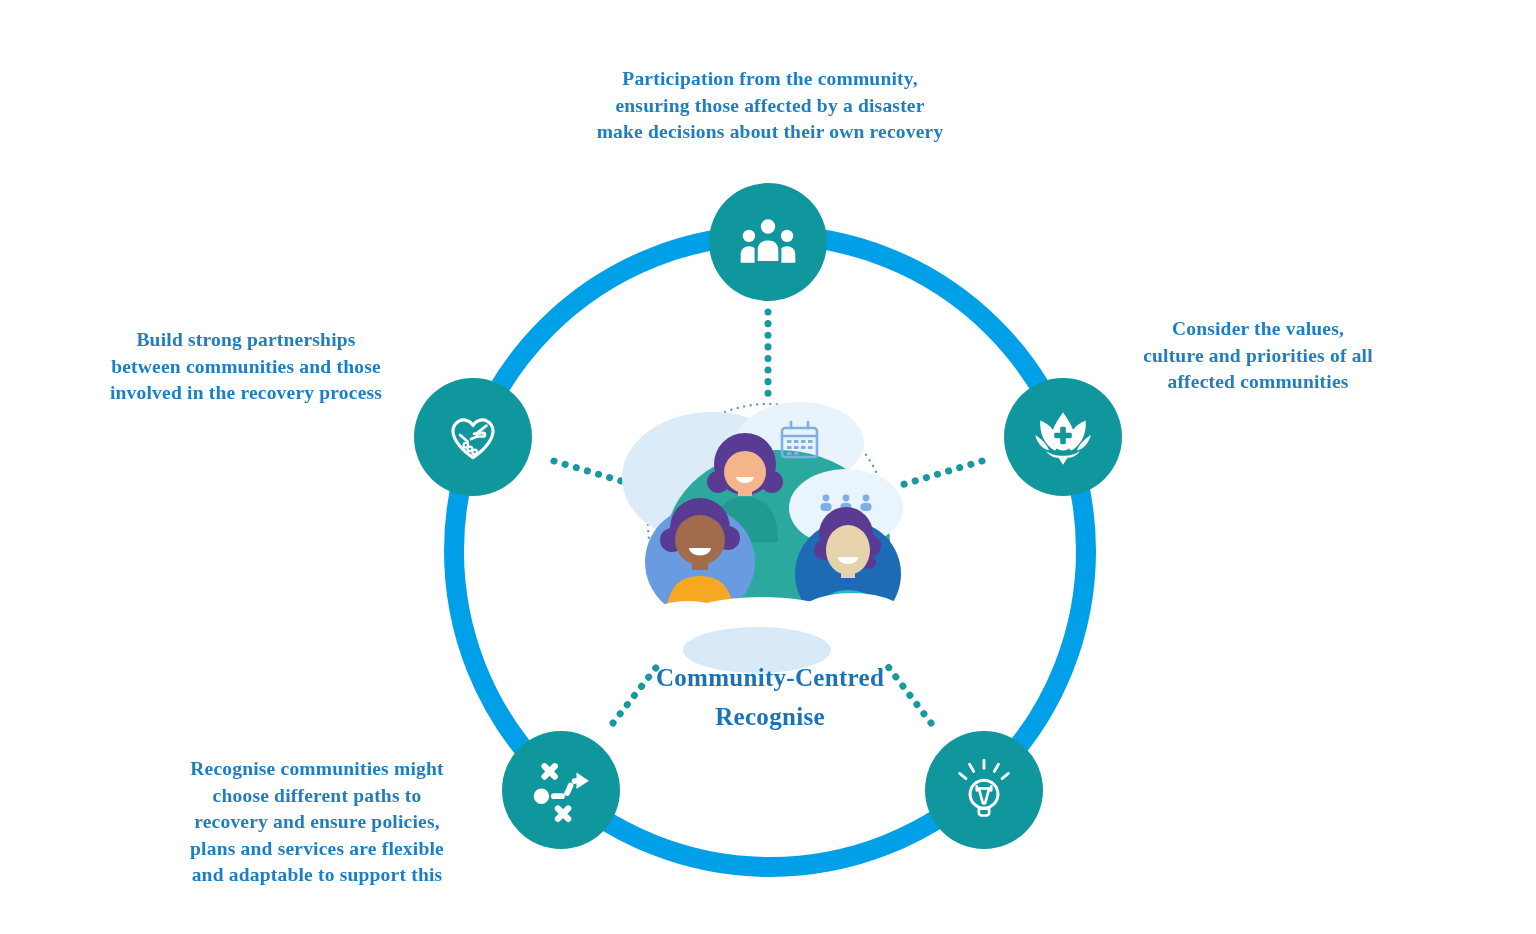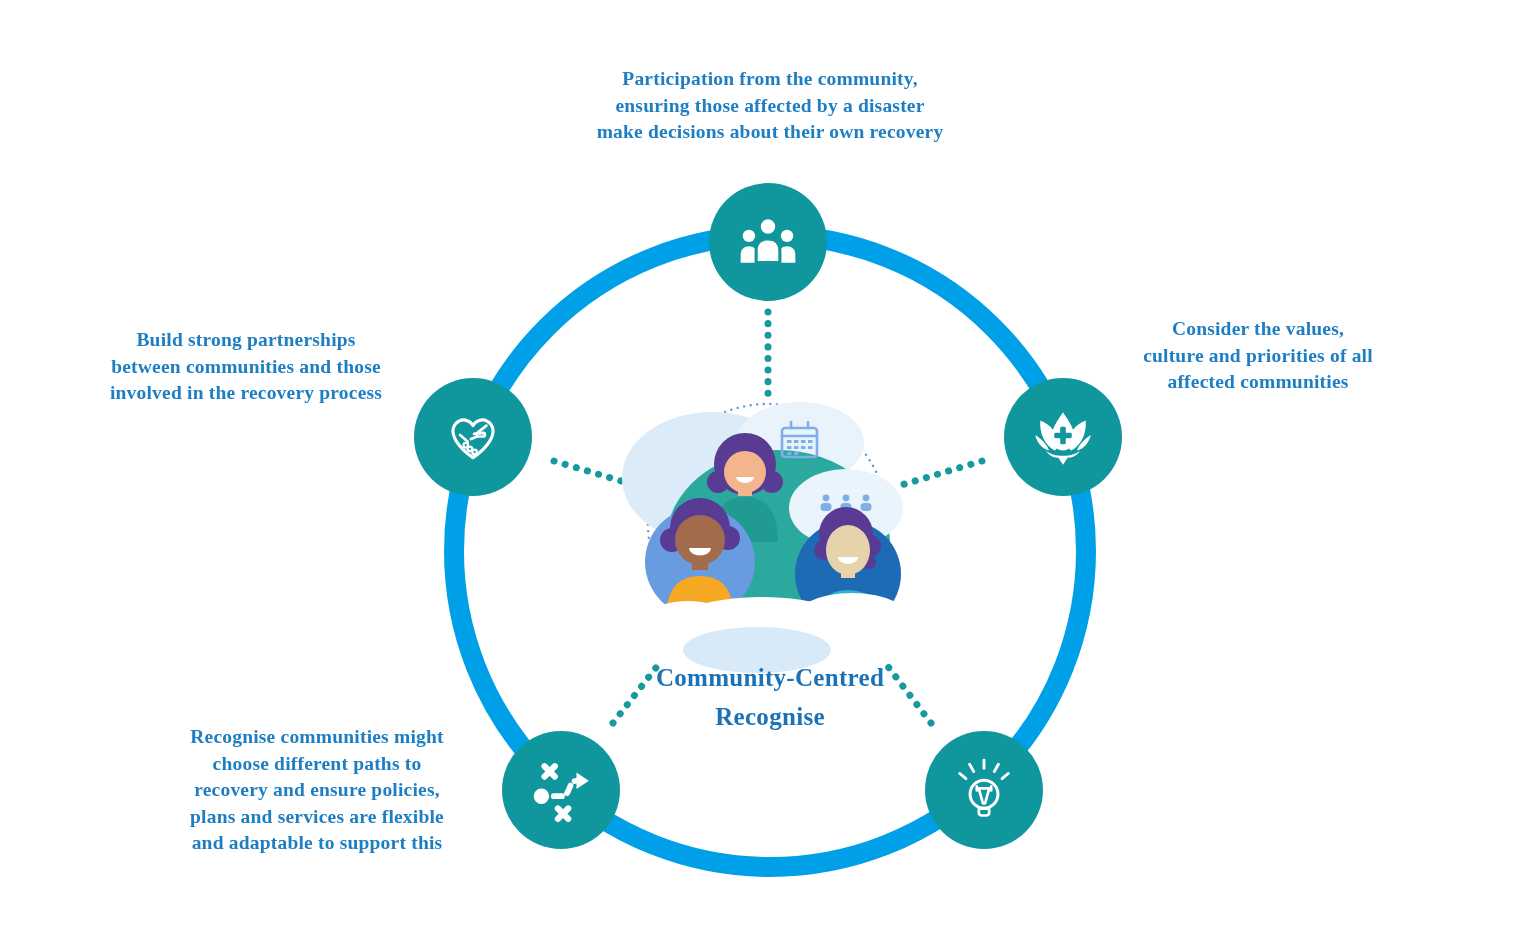--- a/index.html
+++ b/index.html
@@ -204,21 +204,21 @@
 
   <div class="label" style="left:770px;top:66px;width:460px;">Participation from the community,
 ensuring those affected by a disaster
 make decisions about their own recovery</div>
   <div class="label" style="left:246px;top:327px;width:330px;">Build strong partnerships
 between communities and those
 involved in the recovery process</div>
   <div class="label" style="left:1258px;top:316px;width:300px;">Consider the values,
 culture and priorities of all
 affected communities</div>
-  <div class="label" style="left:317px;top:724px;width:310px;">Recognise communities might
+  <div class="label" style="left:317px;top:756px;width:310px;">Recognise communities might
 choose different paths to
 recovery and ensure policies,
 plans and services are flexible
 and adaptable to support this</div>
 
   <div class="center-title">Community-Centred
 Recognise</div>
 
 </div>
 

